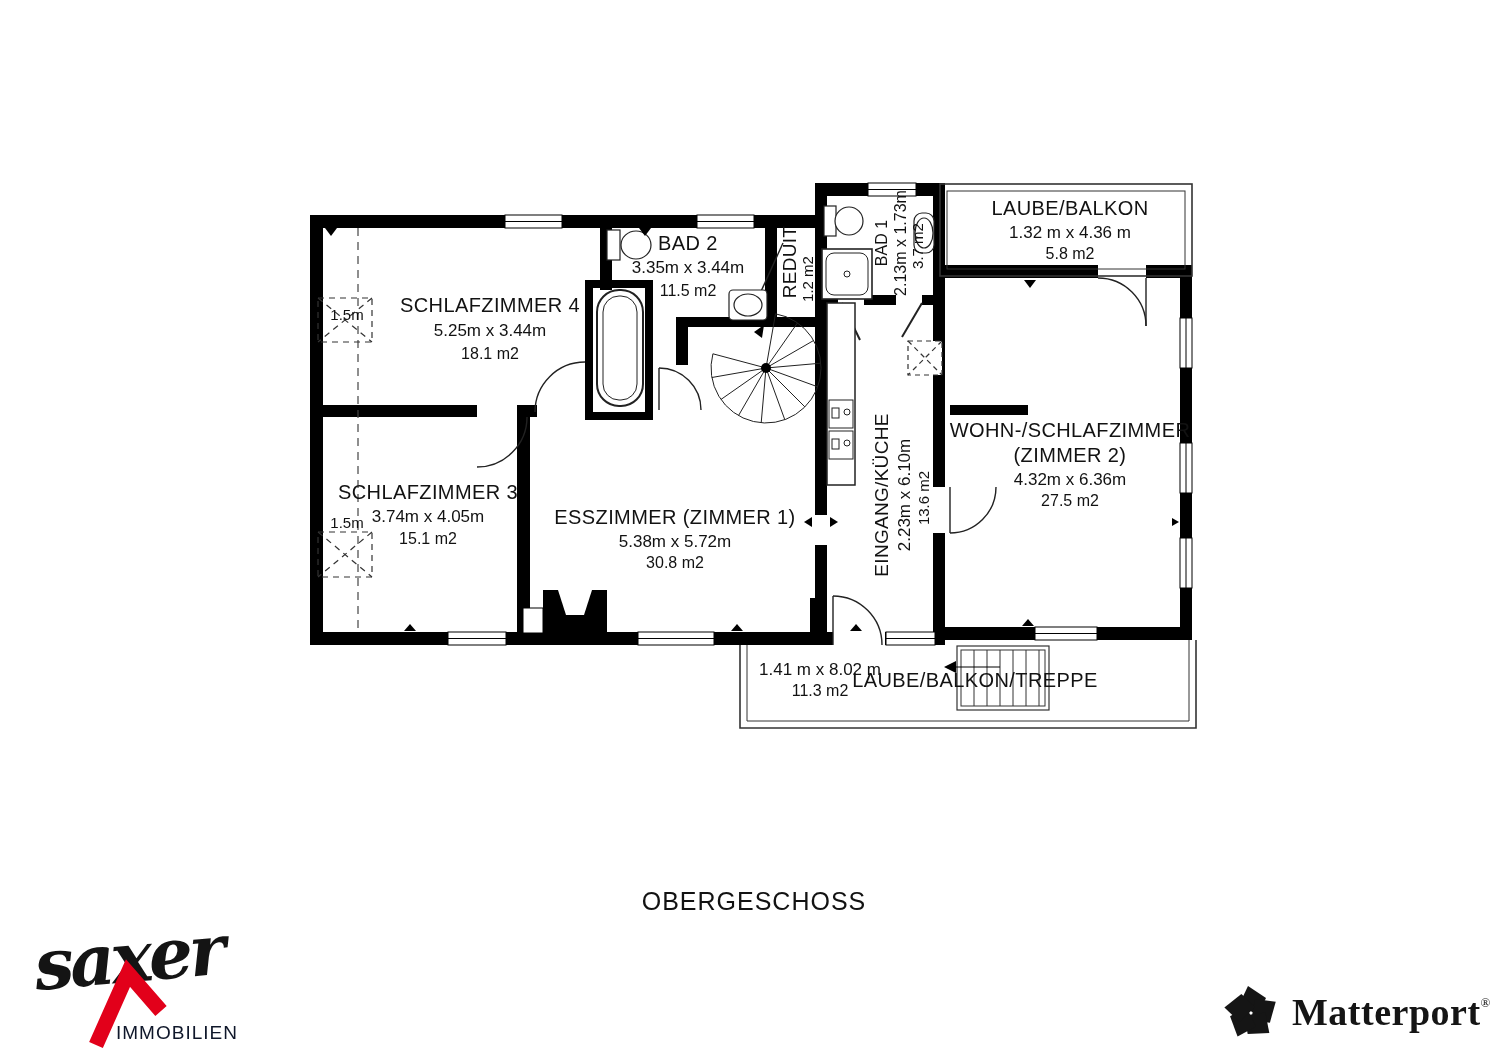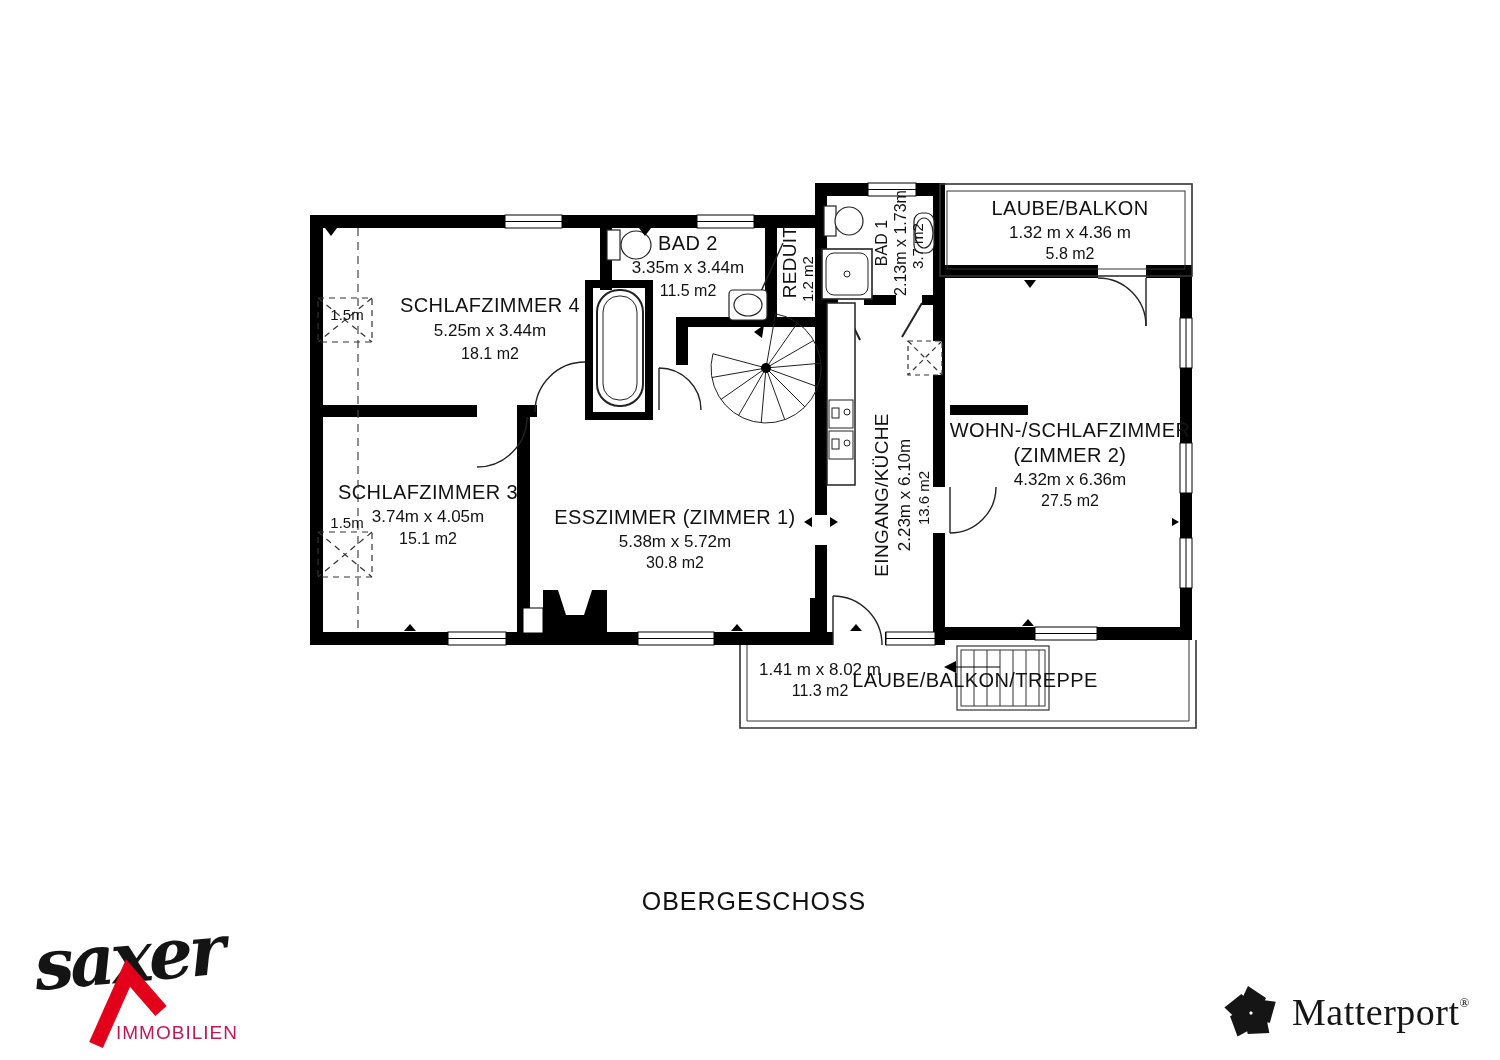--- a/index.html
+++ b/index.html
@@ -10,23 +10,23 @@
   .ra{font-size:16px;}
   .sm{font-size:15px;}
   .vt{font-size:19px;letter-spacing:.3px;}
   .vd{font-size:16px;}
   .va{font-size:15px;}
   .title{font-size:25px;letter-spacing:1px;}
   .mid{text-anchor:middle;}
   .saxer-logo{position:absolute;left:28px;top:923px;width:250px;height:135px;}
   .saxer-word{position:absolute;left:6px;top:0;font-family:"DejaVu Serif",serif;font-style:italic;font-weight:700;font-size:70px;line-height:1;color:#141414;transform:rotate(-5deg);letter-spacing:-4px;}
   .saxer-roof{position:absolute;left:0;top:0;}
-  .saxer-sub{position:absolute;left:88px;top:99px;font-size:19px;letter-spacing:1px;color:#be185d;}
+  .saxer-sub{position:absolute;left:88px;top:99px;font-size:19px;letter-spacing:1px;color:#0f172a;}
   .mp-logo{position:absolute;left:1222px;top:983px;display:flex;align-items:center;gap:12px;}
-  .mp-text{font-family:"Liberation Serif",serif;font-size:38px;color:#151515;letter-spacing:.5px;}
+  .mp-text{font-family:"Liberation Serif",serif;font-size:38px;color:#151515;letter-spacing:.5px;font-weight:bold;}
   .mp-reg{font-family:"Liberation Serif",serif;font-size:13px;color:#151515;vertical-align:18px;}
 </style>
 </head>
 <body>
 
 <div id="page">
 
 <svg width="1500" height="1060" viewBox="0 0 1500 1060" style="position:absolute;left:0;top:0;">
 
   <g fill="#000000">

